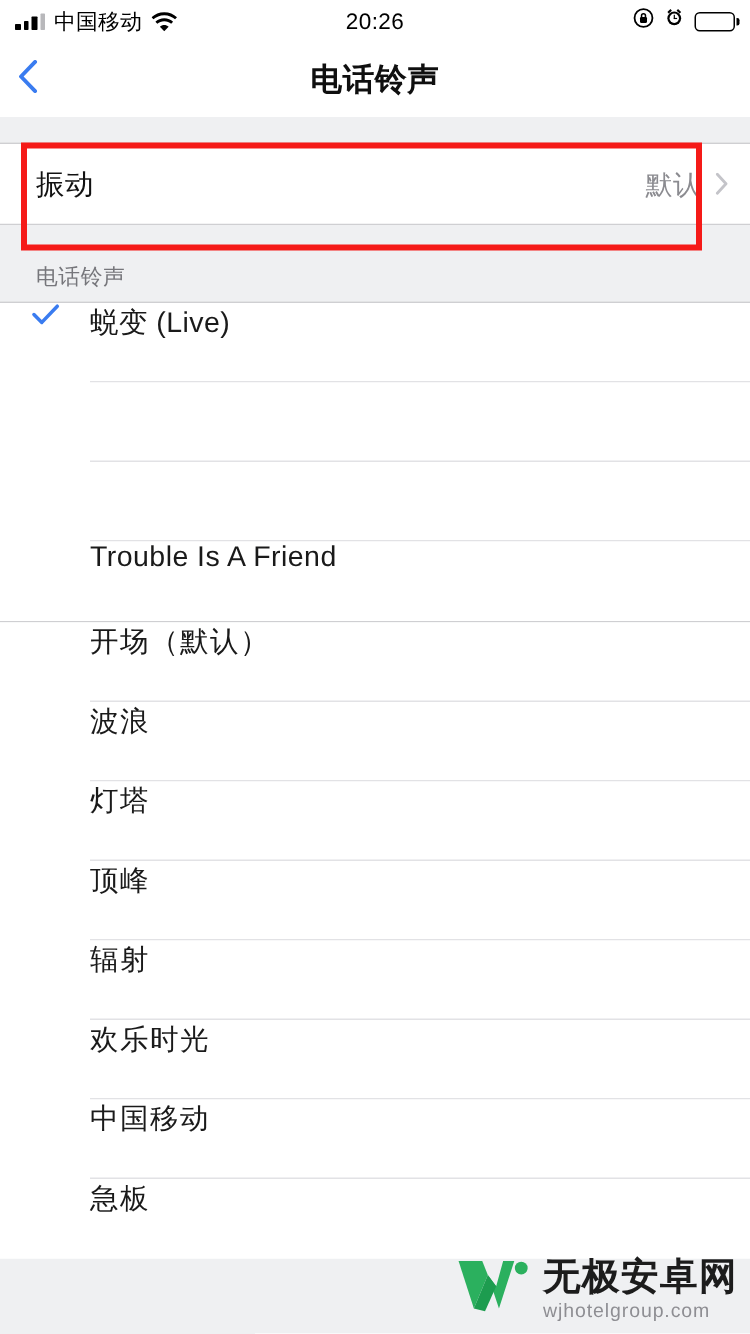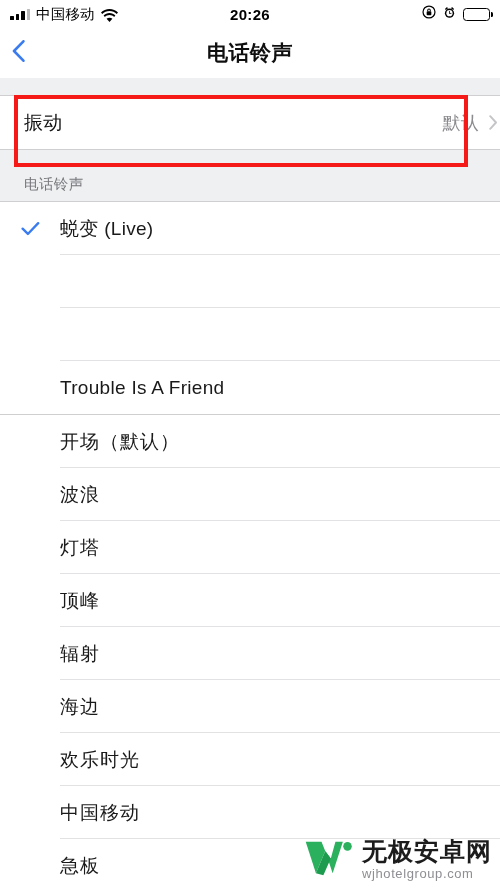--- a/index.html
+++ b/index.html
@@ -25,21 +25,21 @@
   .bars i:nth-child(1){ height:4px; }
   .bars i:nth-child(2){ height:6.5px; }
   .bars i:nth-child(3){ height:9px; }
   .bars i:nth-child(4){ height:11.5px; background:#b8b8bb; }
   .carrier { font-size:14.5px; color:#000; letter-spacing:.2px; }
   .wifi { width:17px; height:13px; position:relative; }
 
   .sb-time {
     position:absolute; left:0; right:0; top:0; height:28px;
     display:flex; align-items:center; justify-content:center;
-    font-size:15px; font-weight:bold; color:#000; letter-spacing:.3px;
+    font-size:15px; font-weight:normal; color:#000; letter-spacing:.3px;
   }
   .sb-right {
     margin-left:auto; display:flex; align-items:center; gap:7px;
     position:relative; z-index:2;
   }
   .battery {
     width:27px; height:13px; border:1.4px solid #000; border-radius:3.5px;
     position:relative; padding:1.3px;
   }
   .battery::after{
@@ -69,41 +69,41 @@
   .content {
     position:absolute; top:78px; left:0; right:0; bottom:0;
     background:#eff0f2;
     overflow:hidden;
   }
   .spacer-top { height:17px; background:#eff0f2; }
 
   .group { background:#ffffff; }
   .row {
     position:relative; display:flex; align-items:center;
-    height:53px; padding-left:24px; padding-right:2px;
+    height:53px; padding-left:24px; padding-right:14px;
     background:#ffffff; cursor:pointer;
   }
   .row .title { font-size:19px; color:#111; letter-spacing:.3px; }
   .row .value {
     margin-left:auto; font-size:18px; color:#8b8b90;
     letter-spacing:.3px; padding-right:10px;
   }
   .chev-r { width:9px; height:15px; flex:0 0 auto; }
 
   .sep-gap { height:17px; background:#eff0f2; }
 
   .section-head {
     background:#eff0f2; height:34px;
     display:flex; align-items:center;
     padding-left:24px;
     font-size:14.5px; color:#76767b; letter-spacing:.4px;
   }
 
   .rrow {
-    position:relative; display:flex; align-items:center;
+    position:relative; display:flex; align-items:flex-start;
     height:53px; background:#ffffff; cursor:pointer;
   }
   .rrow .check { width:60px; display:flex; align-items:center; justify-content:center; }
   .rrow .rname { font-size:19px; color:#1a1a1a; letter-spacing:.3px; }
   .rrow.cn .rname { letter-spacing:1px; }
   .rrow .pad { width:60px; }
   .divider {
     position:absolute; left:60px; right:0; bottom:0; height:1px;
     background:#e2e2e5;
   }
@@ -251,25 +251,20 @@
         <span class="divider"></span>
       </div>
       <div class="rrow cn">
         <span class="pad"></span>
         <span class="rname">顶峰</span>
         <span class="divider"></span>
       </div>
       <div class="rrow cn">
         <span class="pad"></span>
         <span class="rname">辐射</span>
-        <span class="divider"></span>
-      </div>
-      <div class="rrow cn">
-        <span class="pad"></span>
-        <span class="rname">海边</span>
         <span class="divider"></span>
       </div>
       <div class="rrow cn">
         <span class="pad"></span>
         <span class="rname">欢乐时光</span>
         <span class="divider"></span>
       </div>
       <div class="rrow cn">
         <span class="pad"></span>
         <span class="rname">中国移动</span>

